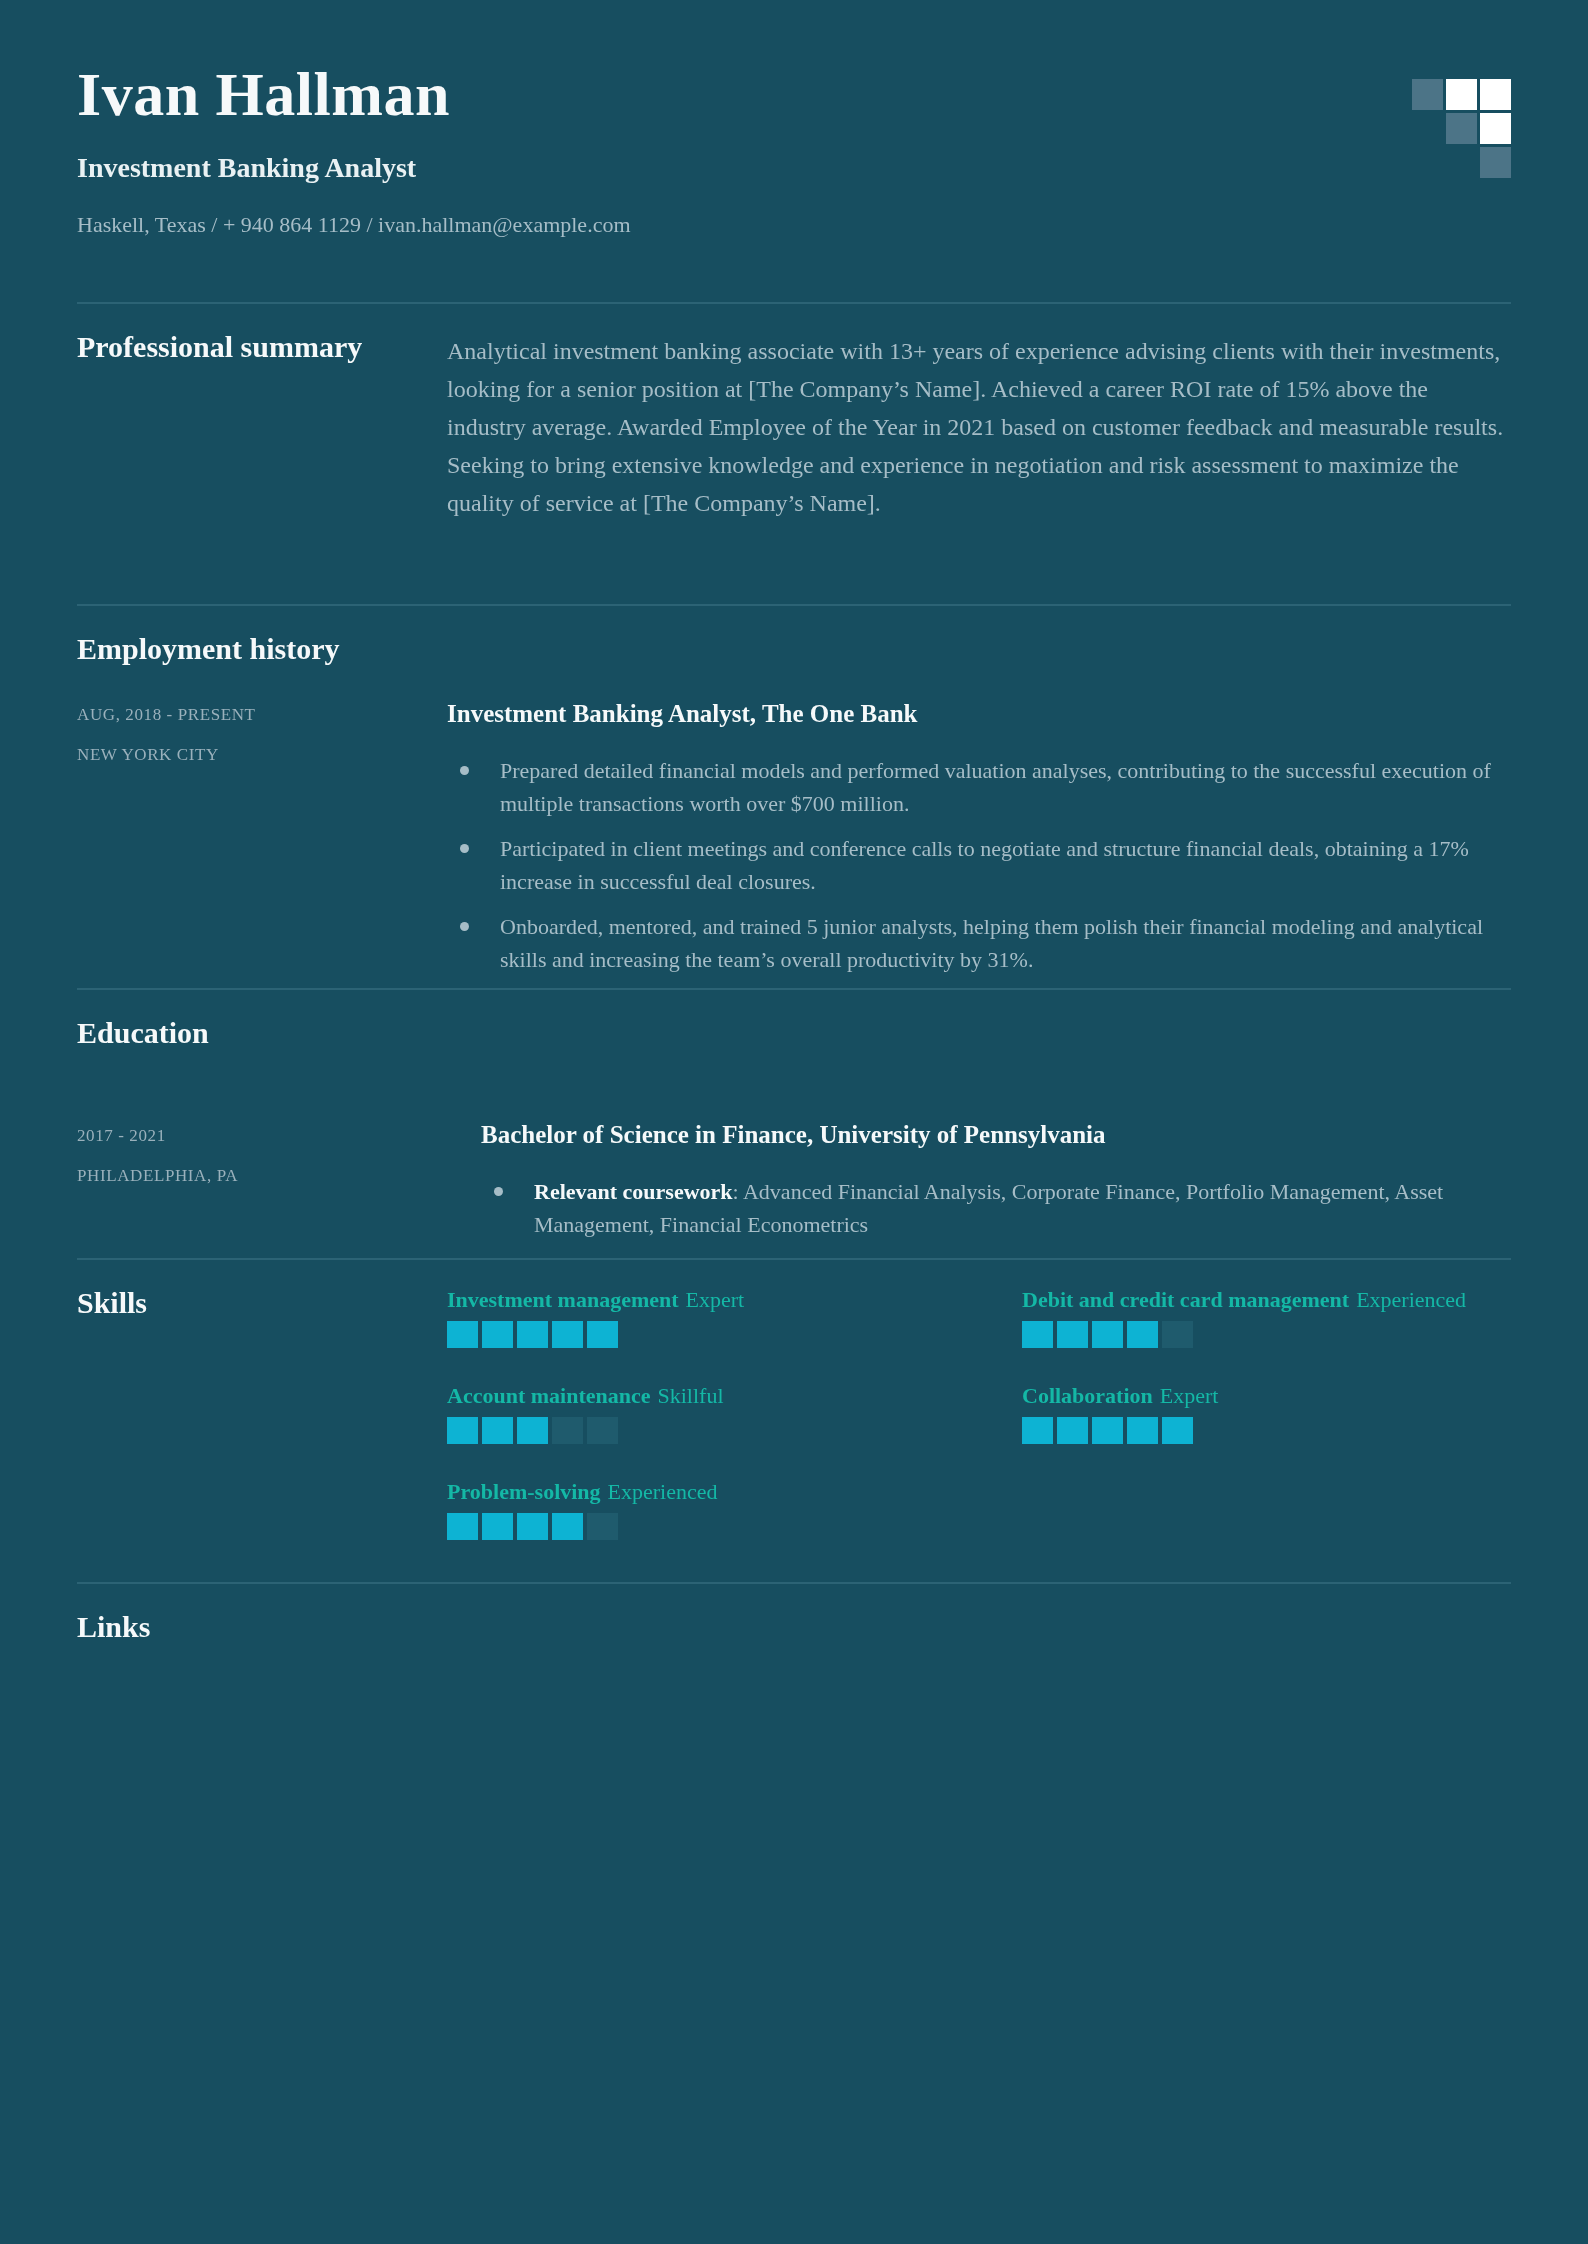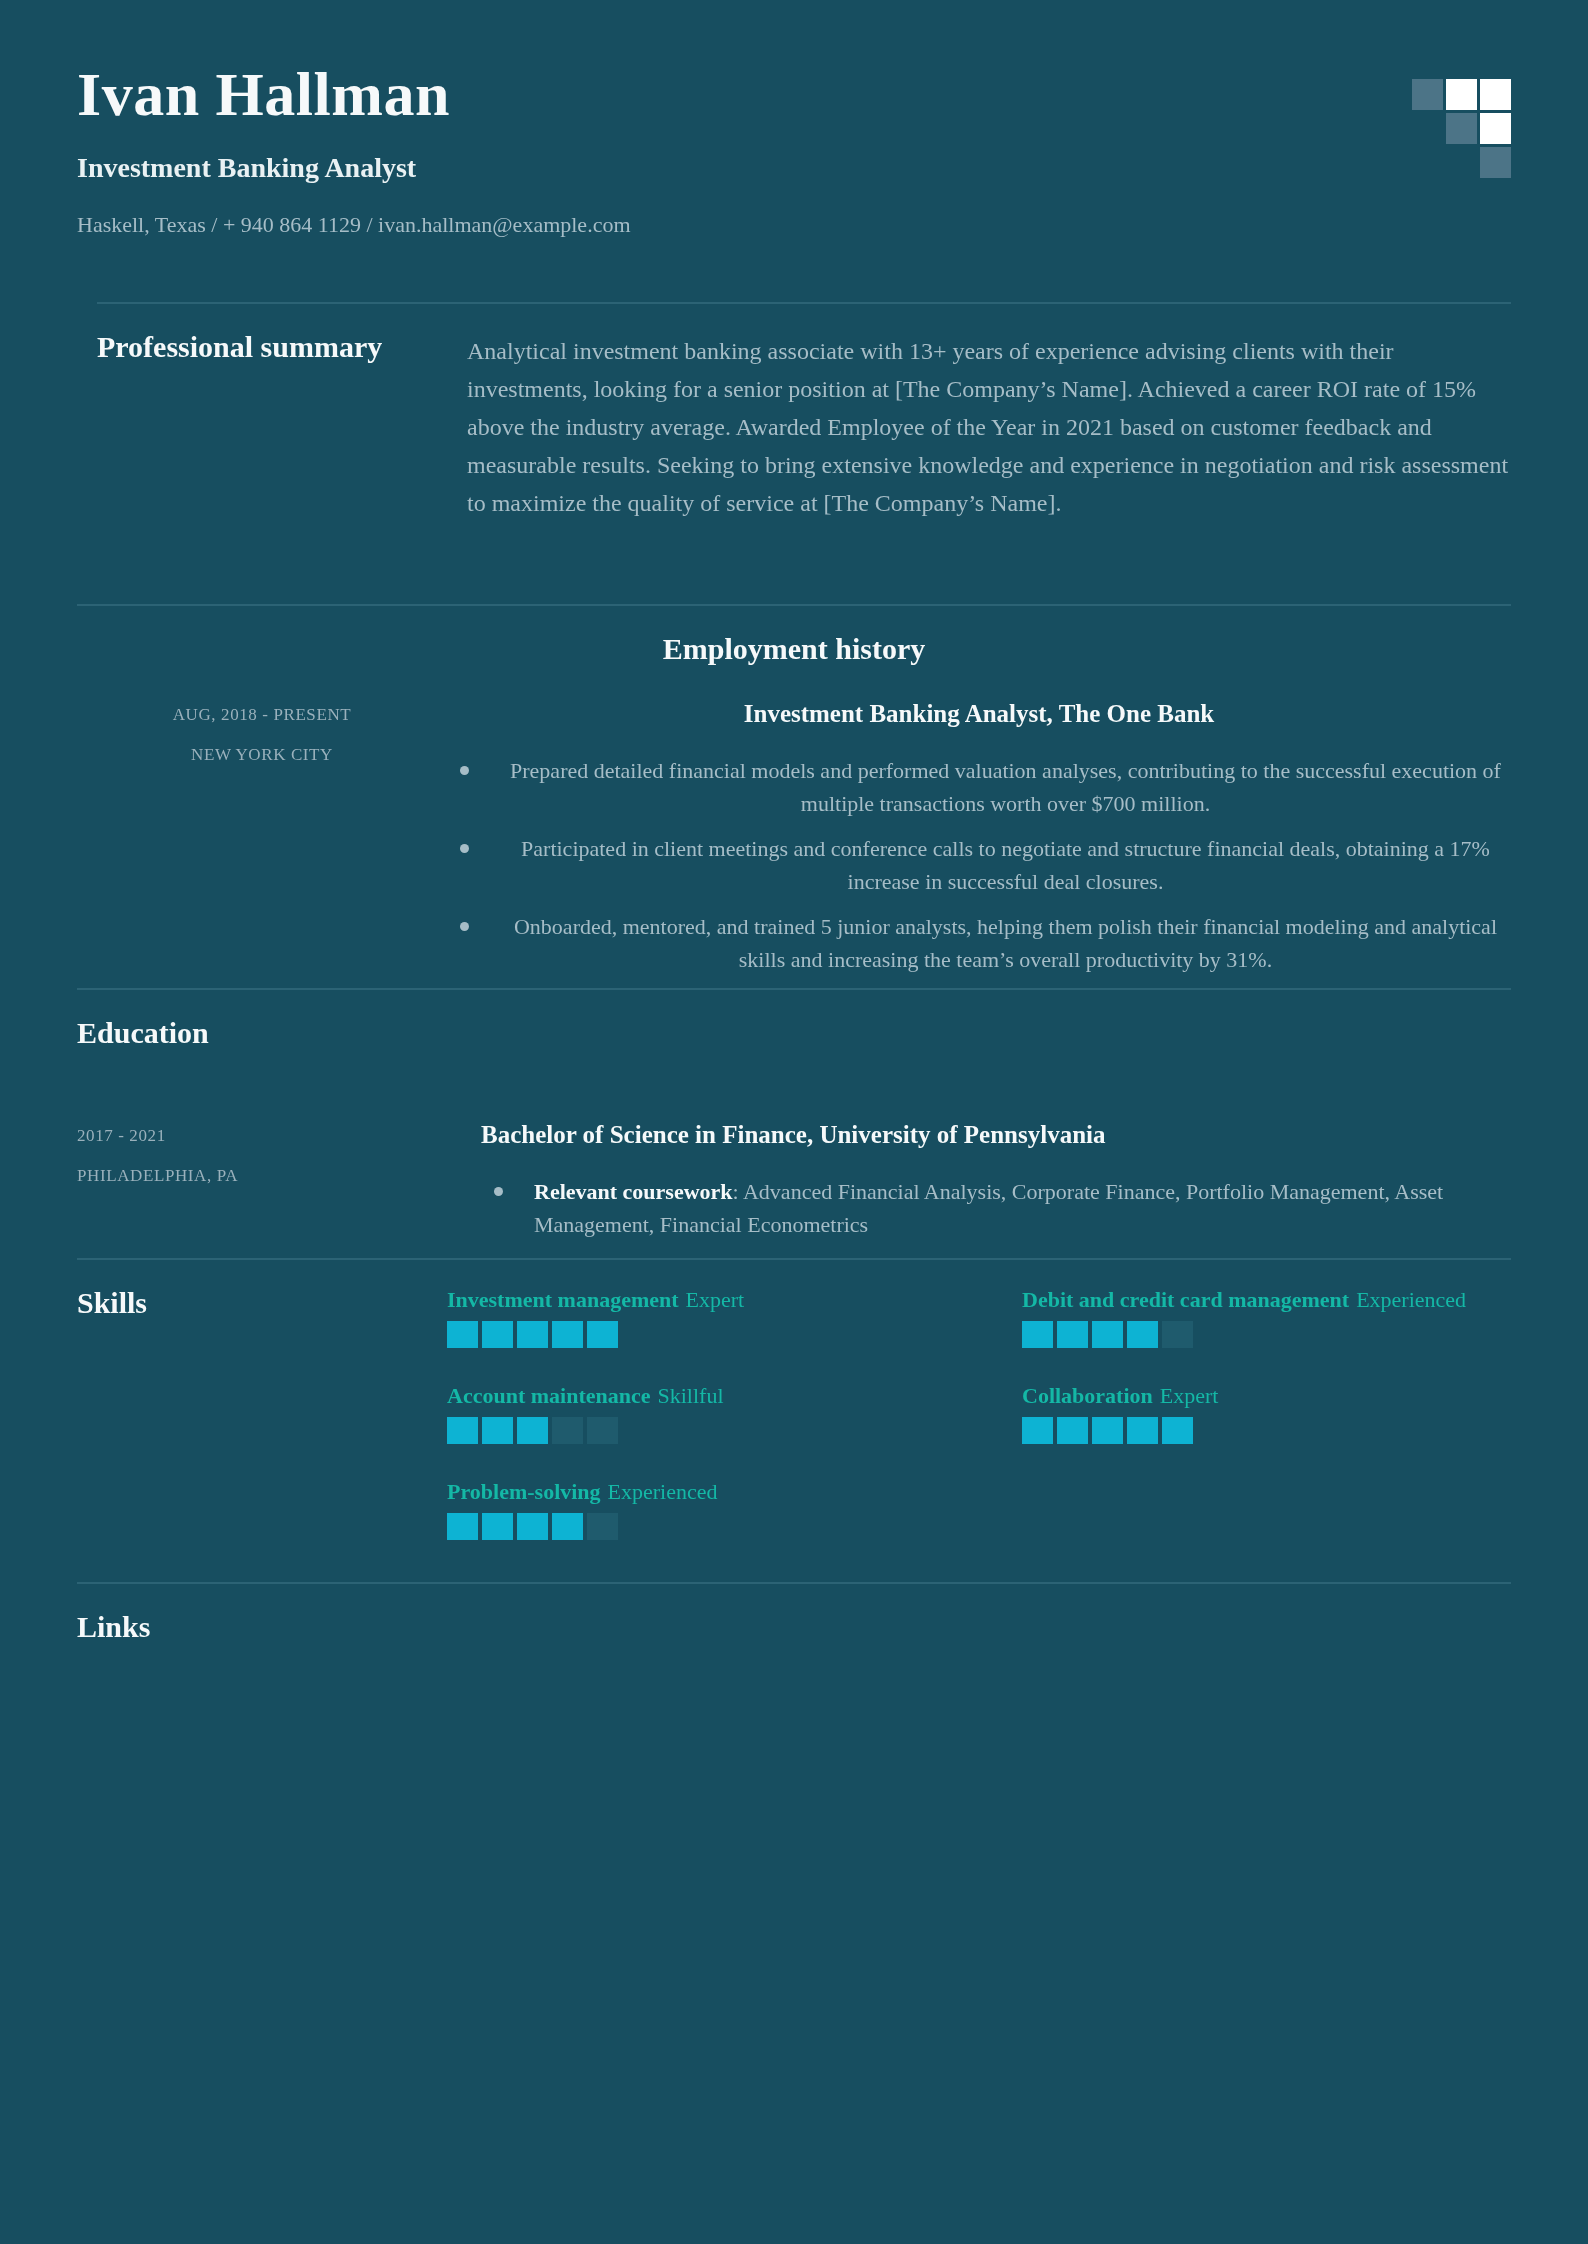--- a/index.html
+++ b/index.html
@@ -58,22 +58,22 @@
     align-items: start;
   }
   .sec-heading {
     font-size: 30px;
     font-weight: 700;
     color: #F6F9FA;
     line-height: 1.25;
   }
   .span-all { grid-column: 1 / -1; margin-bottom: 32px; }
 
-  .sec-summary { min-height: 302px; margin-left: 20px; }
-  .sec-employment { min-height: 378px; text-align: center; }
+  .sec-summary { min-height: 302px; }
+  .sec-employment { min-height: 378px; }
   .sec-education { min-height: 270px; gap: 34px; }
   .sec-skills { min-height: 324px; }
 
   .summary-text {
     font-size: 24px;
     line-height: 38px;
     color: #A6BDC7;
     max-width: 1070px;
     margin-top: 4px;
   }

